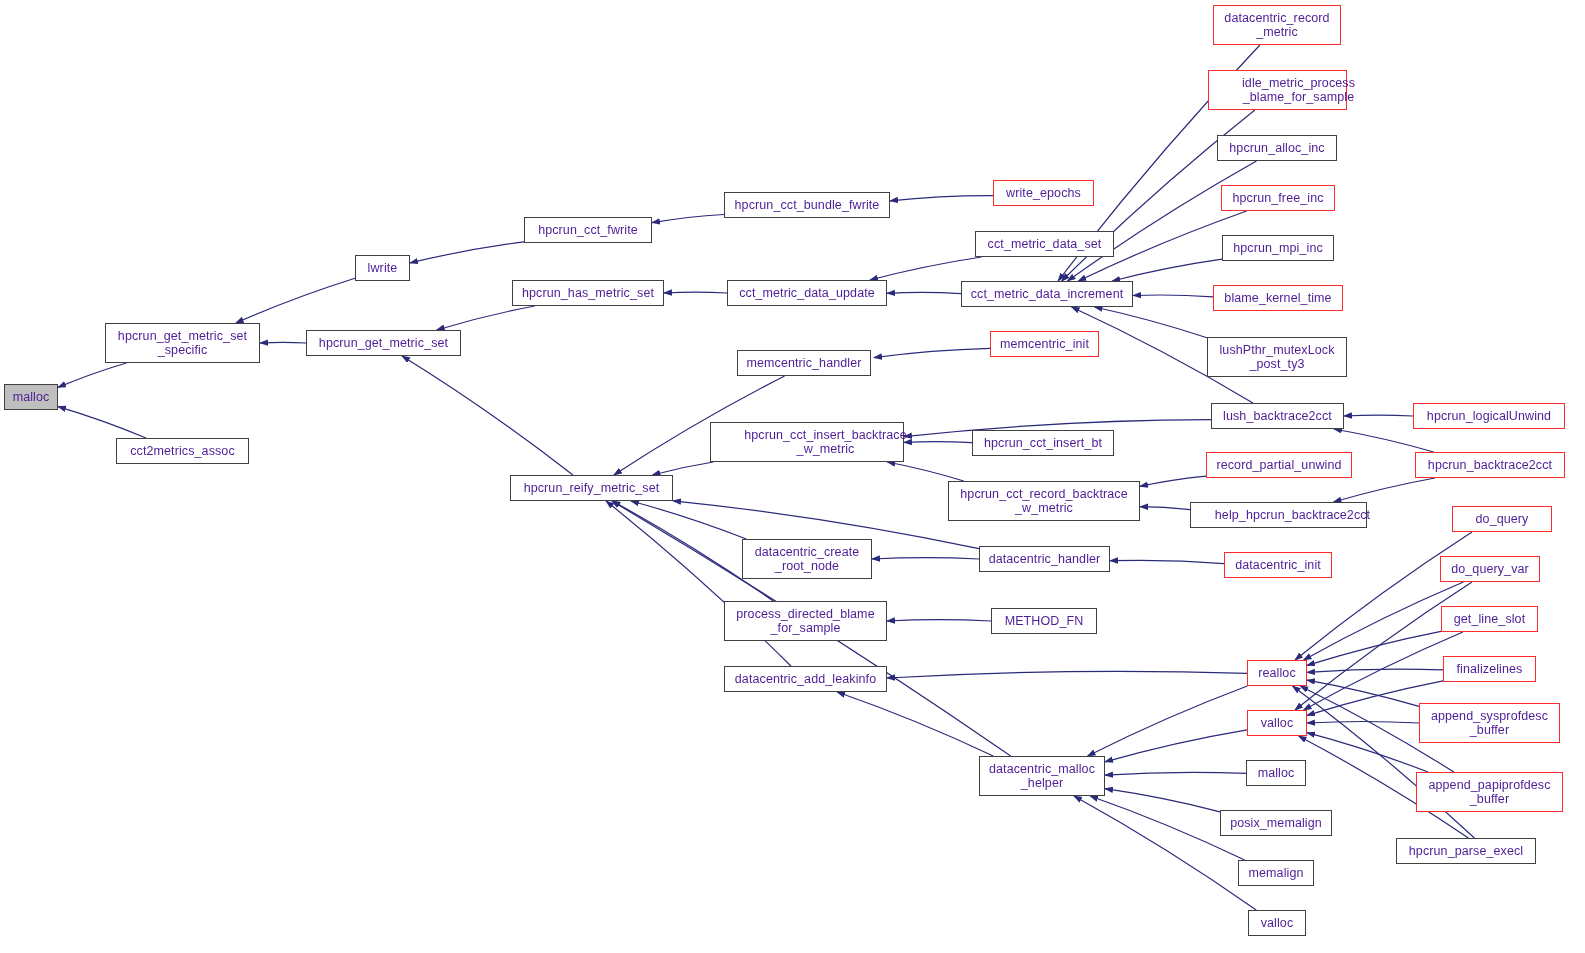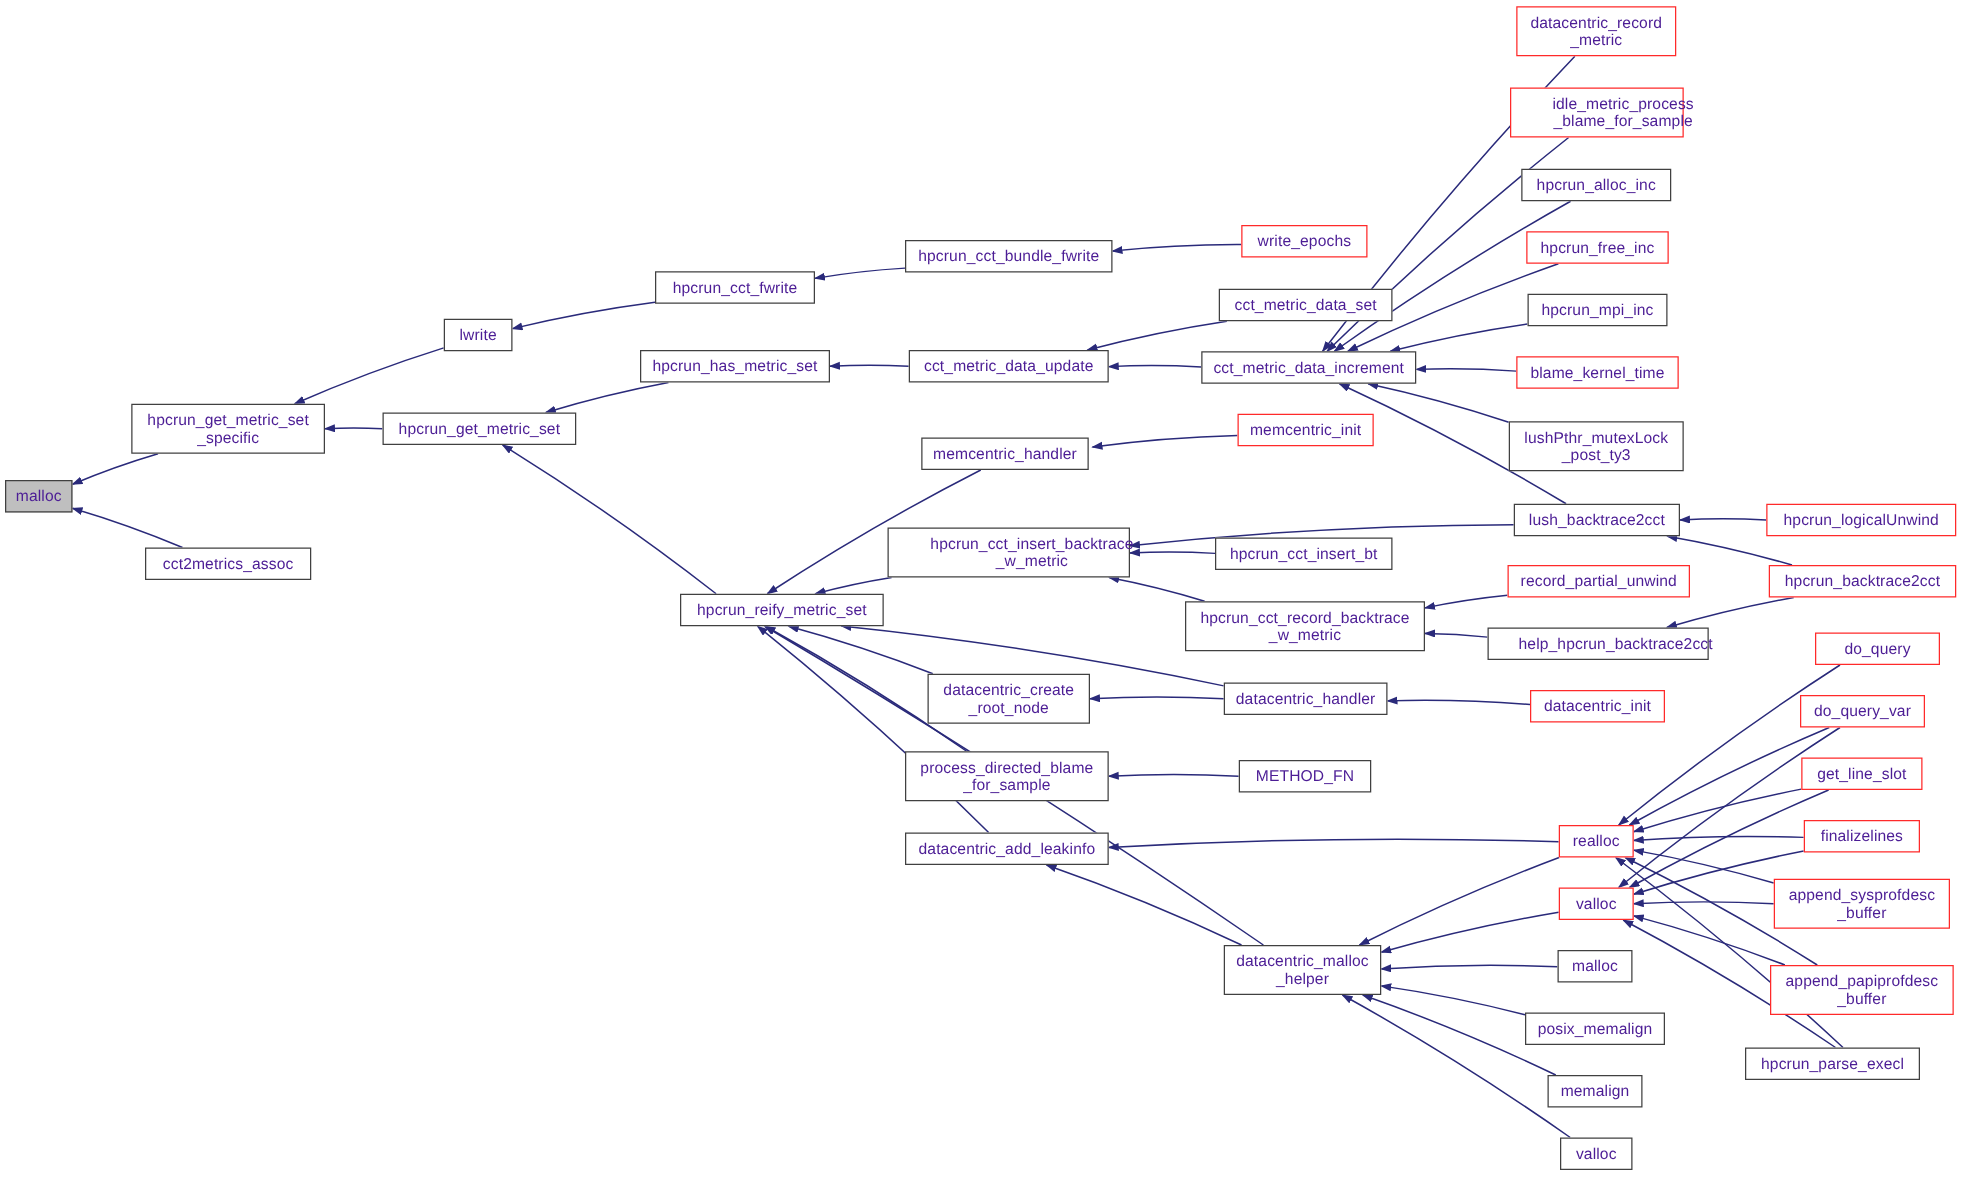--- a/index.html
+++ b/index.html
@@ -88,21 +88,21 @@
   </svg>
   <div id="node-layer">
       <div class="node current" style="left: 4px; top: 384px; width: 54px; height: 26px;">malloc</div>
       <div class="node" style="left: 105px; top: 323px; width: 155px; height: 40px;">hpcrun_get_metric_set
 _specific</div>
       <div class="node" style="left: 116px; top: 438px; width: 133px; height: 26px;">cct2metrics_assoc</div>
       <div class="node" style="left: 355px; top: 255px; width: 55px; height: 26px;">lwrite</div>
       <div class="node" style="left: 306px; top: 330px; width: 155px; height: 26px;">hpcrun_get_metric_set</div>
       <div class="node" style="left: 524px; top: 217px; width: 128px; height: 26px;">hpcrun_cct_fwrite</div>
       <div class="node" style="left: 512px; top: 280px; width: 152px; height: 26px;">hpcrun_has_metric_set</div>
-      <div class="node" style="left: 510px; top: 475px; width: 163px; height: 26px; margin-left: 34px;">hpcrun_reify_metric_set</div>
+      <div class="node" style="left: 510px; top: 475px; width: 163px; height: 26px;">hpcrun_reify_metric_set</div>
       <div class="node" style="left: 724px; top: 192px; width: 166px; height: 26px;">hpcrun_cct_bundle_fwrite</div>
       <div class="node" style="left: 727px; top: 280px; width: 160px; height: 26px;">cct_metric_data_update</div>
       <div class="node" style="left: 737px; top: 350px; width: 134px; height: 26px;">memcentric_handler</div>
       <div class="node" style="left: 710px; top: 422px; width: 194px; height: 40px; padding-left: 37px;">hpcrun_cct_insert_backtrace
 _w_metric</div>
       <div class="node" style="left: 742px; top: 539px; width: 130px; height: 40px;">datacentric_create
 _root_node</div>
       <div class="node" style="left: 724px; top: 601px; width: 163px; height: 40px;">process_directed_blame
 _for_sample</div>
       <div class="node" style="left: 724px; top: 666px; width: 163px; height: 26px;">datacentric_add_leakinfo</div>

